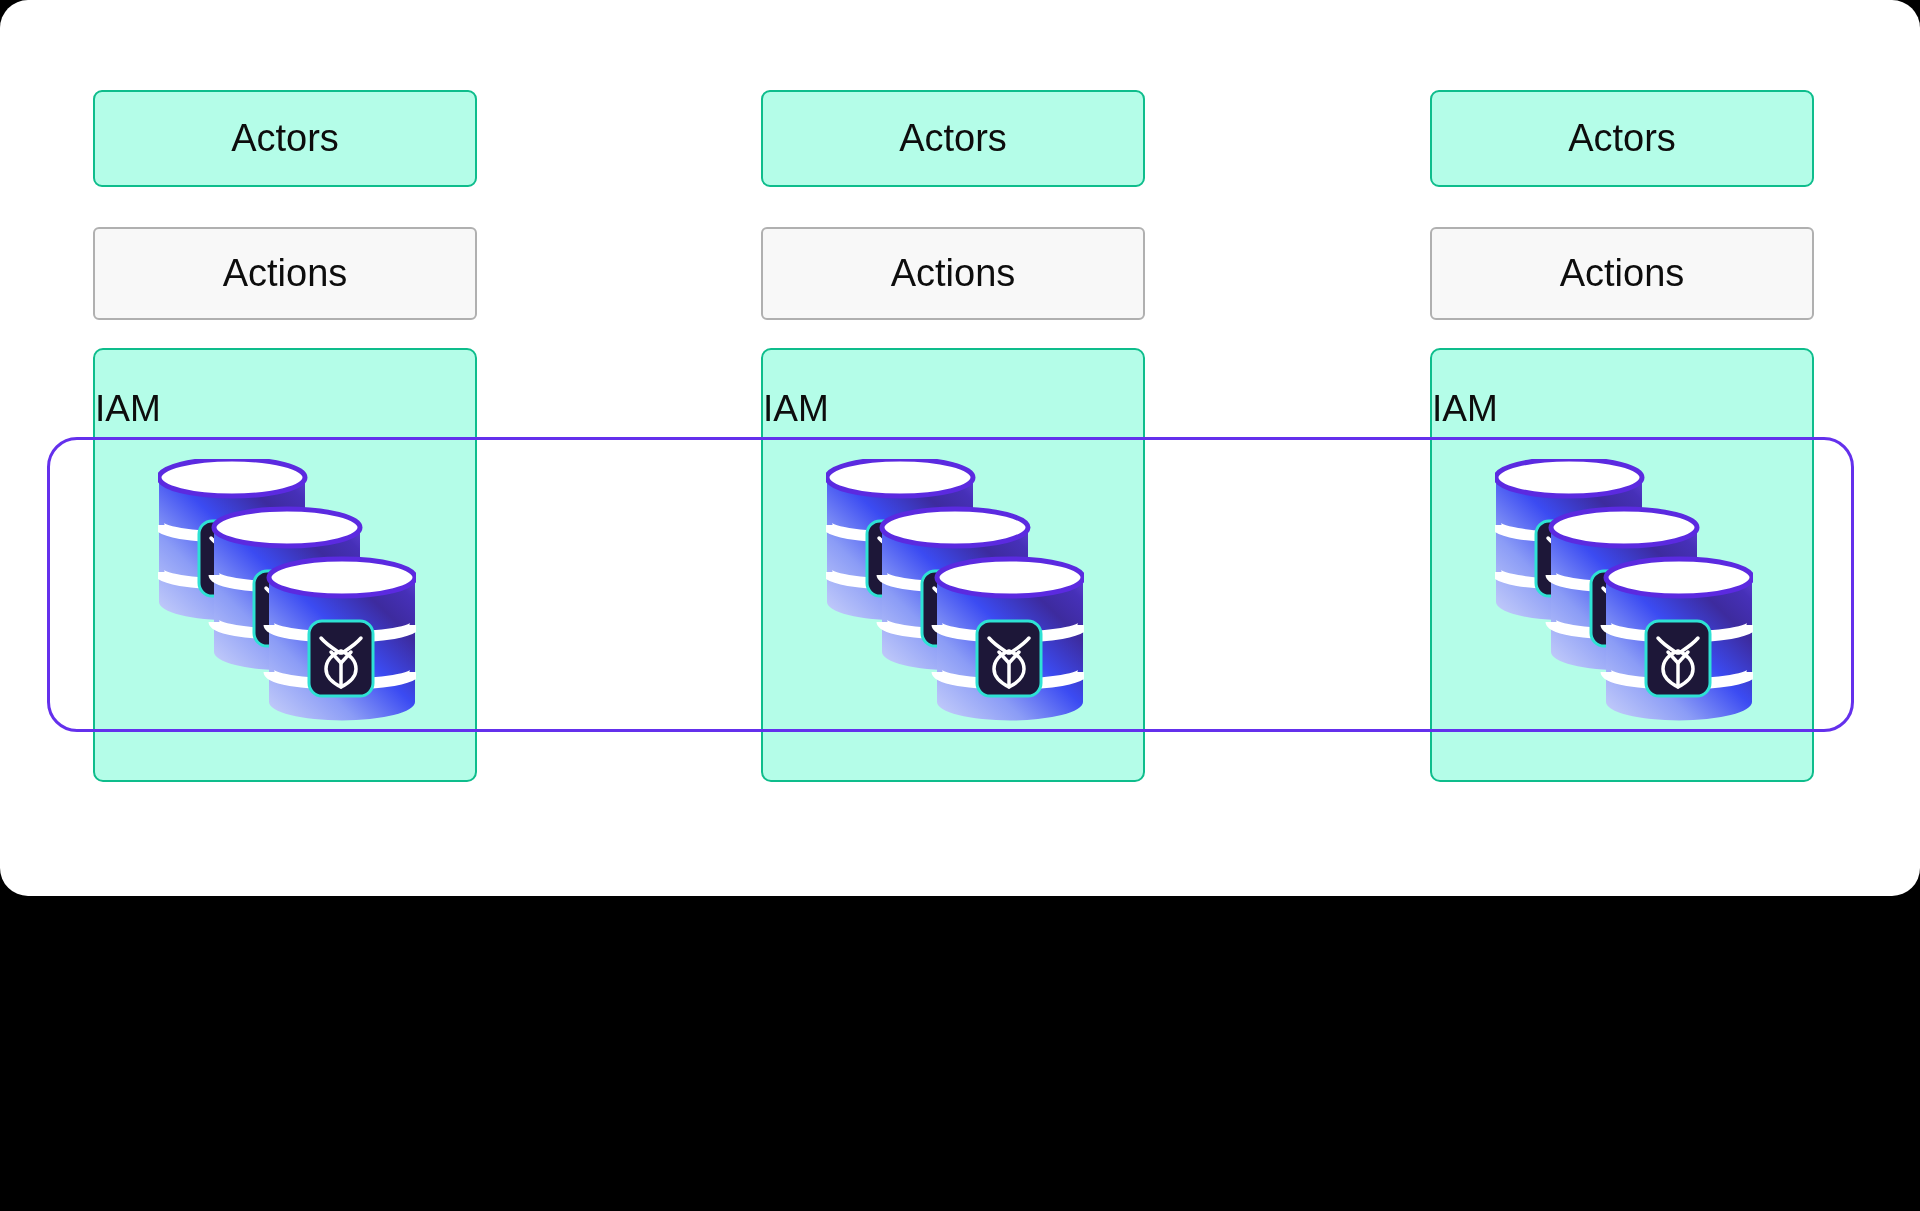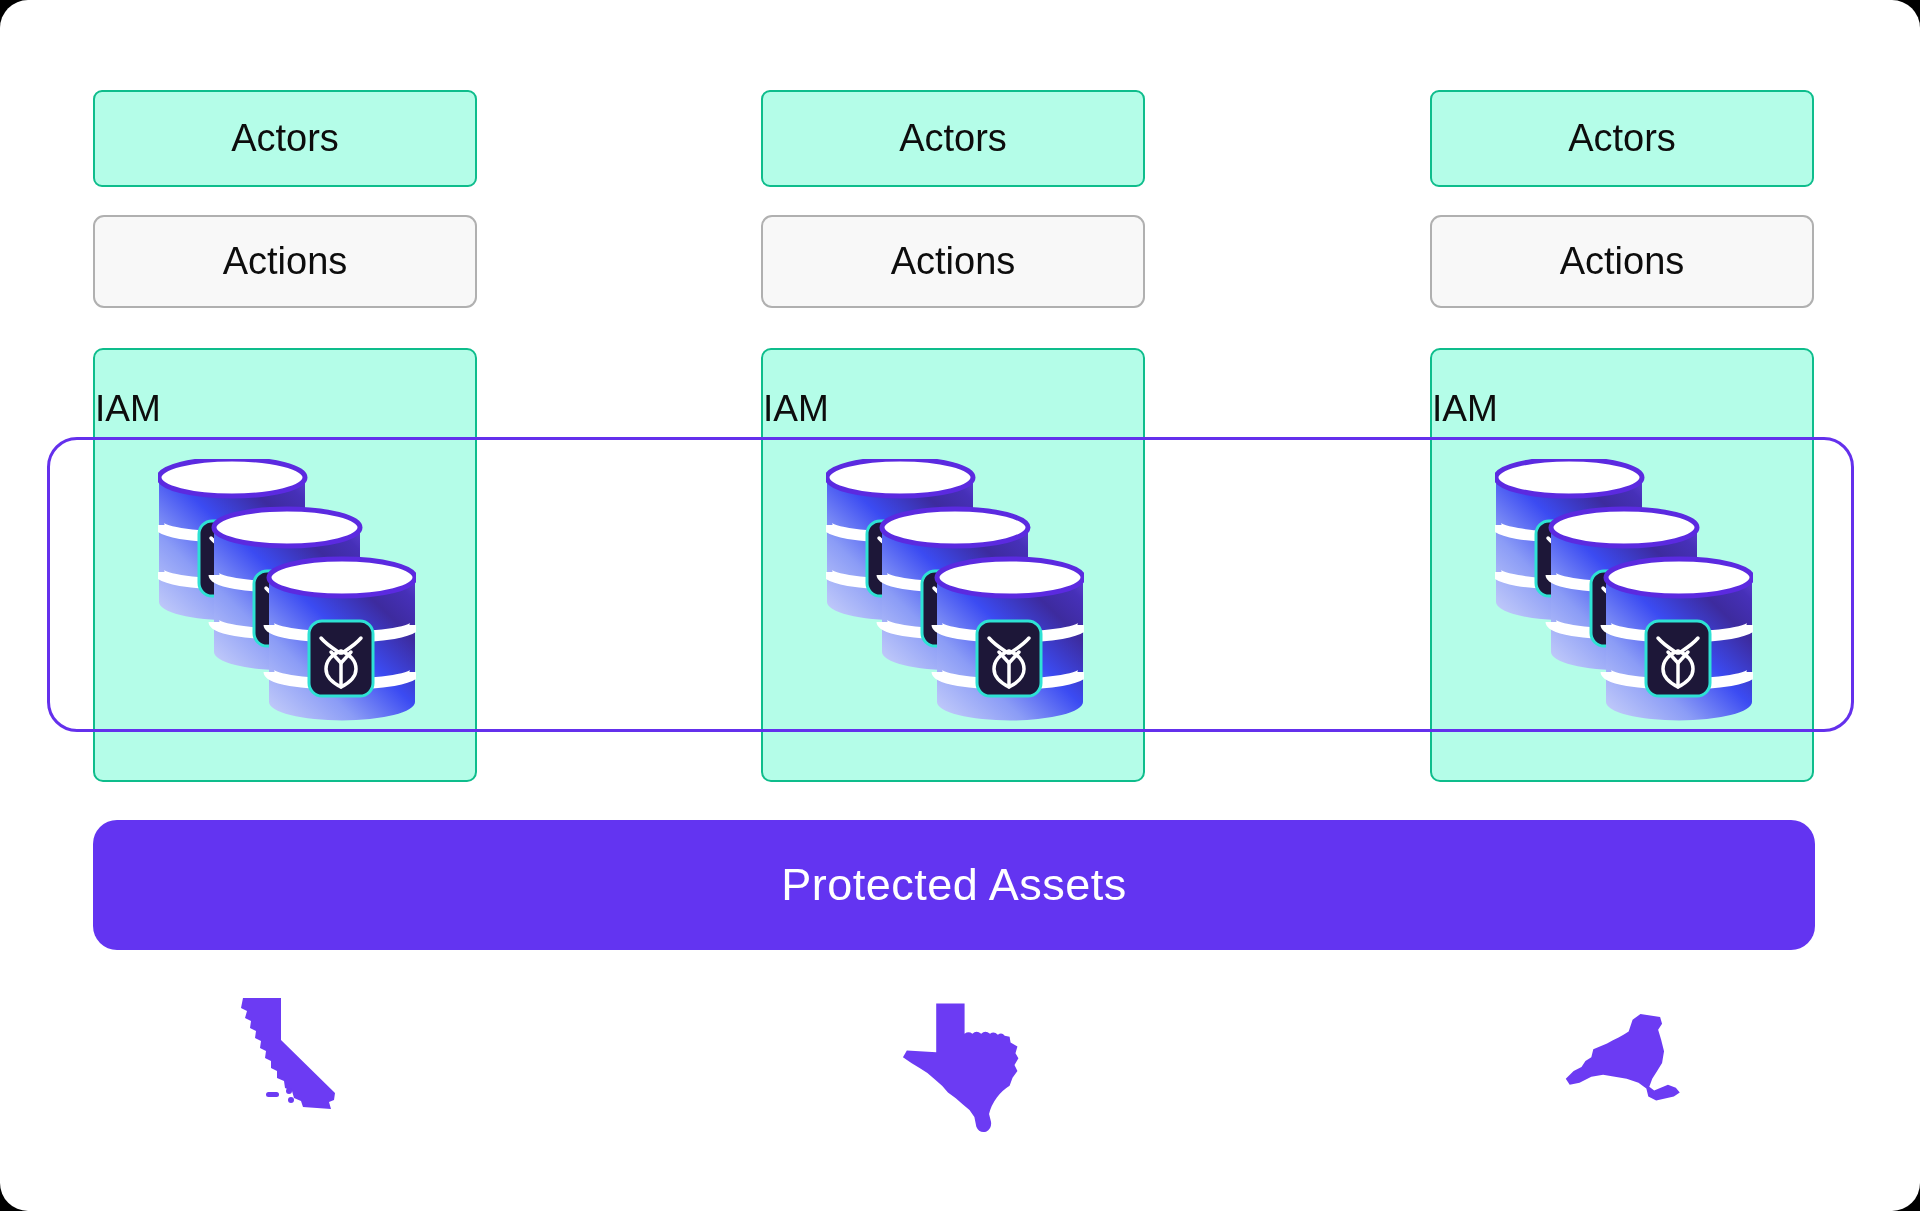--- a/index.html
+++ b/index.html
@@ -1,29 +1,29 @@
 <!DOCTYPE html>
 <html style="--page-bg: #000000; --card-bg: #ffffff; --mint: #b4fde8; --teal: #0ebd8c; --actions-bg: #f8f8f8; --actions-border: #b0b0b0; --text: #0d0d0d; --purple-outline: #6430ec; --banner-purple: #6334f1; --state-purple: #6c3bf3; --cyl-stroke: #5b2ae0; --badge-bg: #1d1738; --badge-cyan: #2ee2d4;"><head>
 <meta charset="utf-8">
 <style>
   html,body{margin:0;padding:0;background:var(--page-bg,#000);}
   .canvas{
-    position:relative;width:1920px;height:1211px;
+    position:relative;width:1920px;height:896px;
     background:var(--card-bg,#fff);border-radius:28px;overflow:hidden;
     font-family:"Liberation Sans","DejaVu Sans",sans-serif;
     text-decoration:underline;
   }
   .abs{position:absolute;}
   .label-box{
     display:flex;align-items:center;justify-content:center;
     font-size:38px;font-weight:500;color:var(--text,#0d0d0d);
     border-radius:9px;box-sizing:border-box;
   }
   .actors{background:var(--mint,#b4fde8);border:2.5px solid var(--teal,#0ebd8c);}
-  .actions{background:var(--actions-bg,#f8f8f8);border:2px solid var(--actions-border,#b0b0b0);border-radius:11px;}
+  .actions{background:var(--actions-bg,#f8f8f8);border:2px solid var(--actions-border,#b0b0b0);border-radius:6px;margin-top:12px;}
   .iam-box{
     background:var(--mint,#b4fde8);border:2.5px solid var(--teal,#0ebd8c);
     border-radius:10px;box-sizing:border-box;
   }
   .iam-label{
     position:absolute;left:0;right:0;top:38px;
     font-size:37px;font-weight:500;color:var(--text,#0d0d0d);
   }
   .db-stack{position:absolute;left:63px;top:109px;z-index:2;}
   .span-rect{
@@ -115,23 +115,20 @@
     <div class="iam-label">IAM</div>
     <svg class="db-stack" width="258" height="262" viewBox="0 0 258 262">
       <use href="#cyl" x="0" y="0"></use>
       <use href="#cyl" x="55" y="50"></use>
       <use href="#cyl" x="110" y="100"></use>
     </svg>
   </div>
 
   <div class="abs span-rect"></div>
 
-  <div class="abs banner">
-    <span class="banner-text">Protected Assets</span>
-  </div>
 
   <svg class="abs" style="left:233px;top:995px;" width="105" height="118" viewBox="0 0 105 118">
     <path class="state" d="M10,3 L48,3 L48,45 L102,98 L101,105 L96,107 L98,114 L70,112 L68,106 L61,103 L59,96 L52,93 L51,86 L44,83 L44,76 L38,73 L38,66 L32,63 L33,56 L27,53 L28,46 L22,43 L23,36 L17,33 L18,26 L12,23 L14,16 L8,13 Z"></path>
     <rect class="state" x="33" y="97" width="13" height="5" rx="2.5"></rect>
     <circle class="state" cx="56" cy="96" r="3"></circle>
     <circle class="state" cx="58" cy="105" r="3"></circle>
   </svg>
 
   <svg class="abs" style="left:900px;top:1000px;" width="137" height="138" viewBox="0 0 140 140">
     <path class="state" d="M37,3 L66,3 L66,34 Q70,31 74,34 Q78,30 83,34 Q87,30 92,34 Q96,31 100,35 Q104,32 107,36 L112,37 L113,43 L120,47 L118,54 L121,59 L117,66 L120,72 L115,79 L112,87 Q104,92 99,99 Q93,107 91,116 L93,124 Q94,131 88,134 Q81,136 78,129 L76,119 L71,112 L64,106 L57,100 L49,94 L43,87 L36,81 L28,74 L20,69 L12,64 L3,58 L7,51 L37,53 Z"></path>

